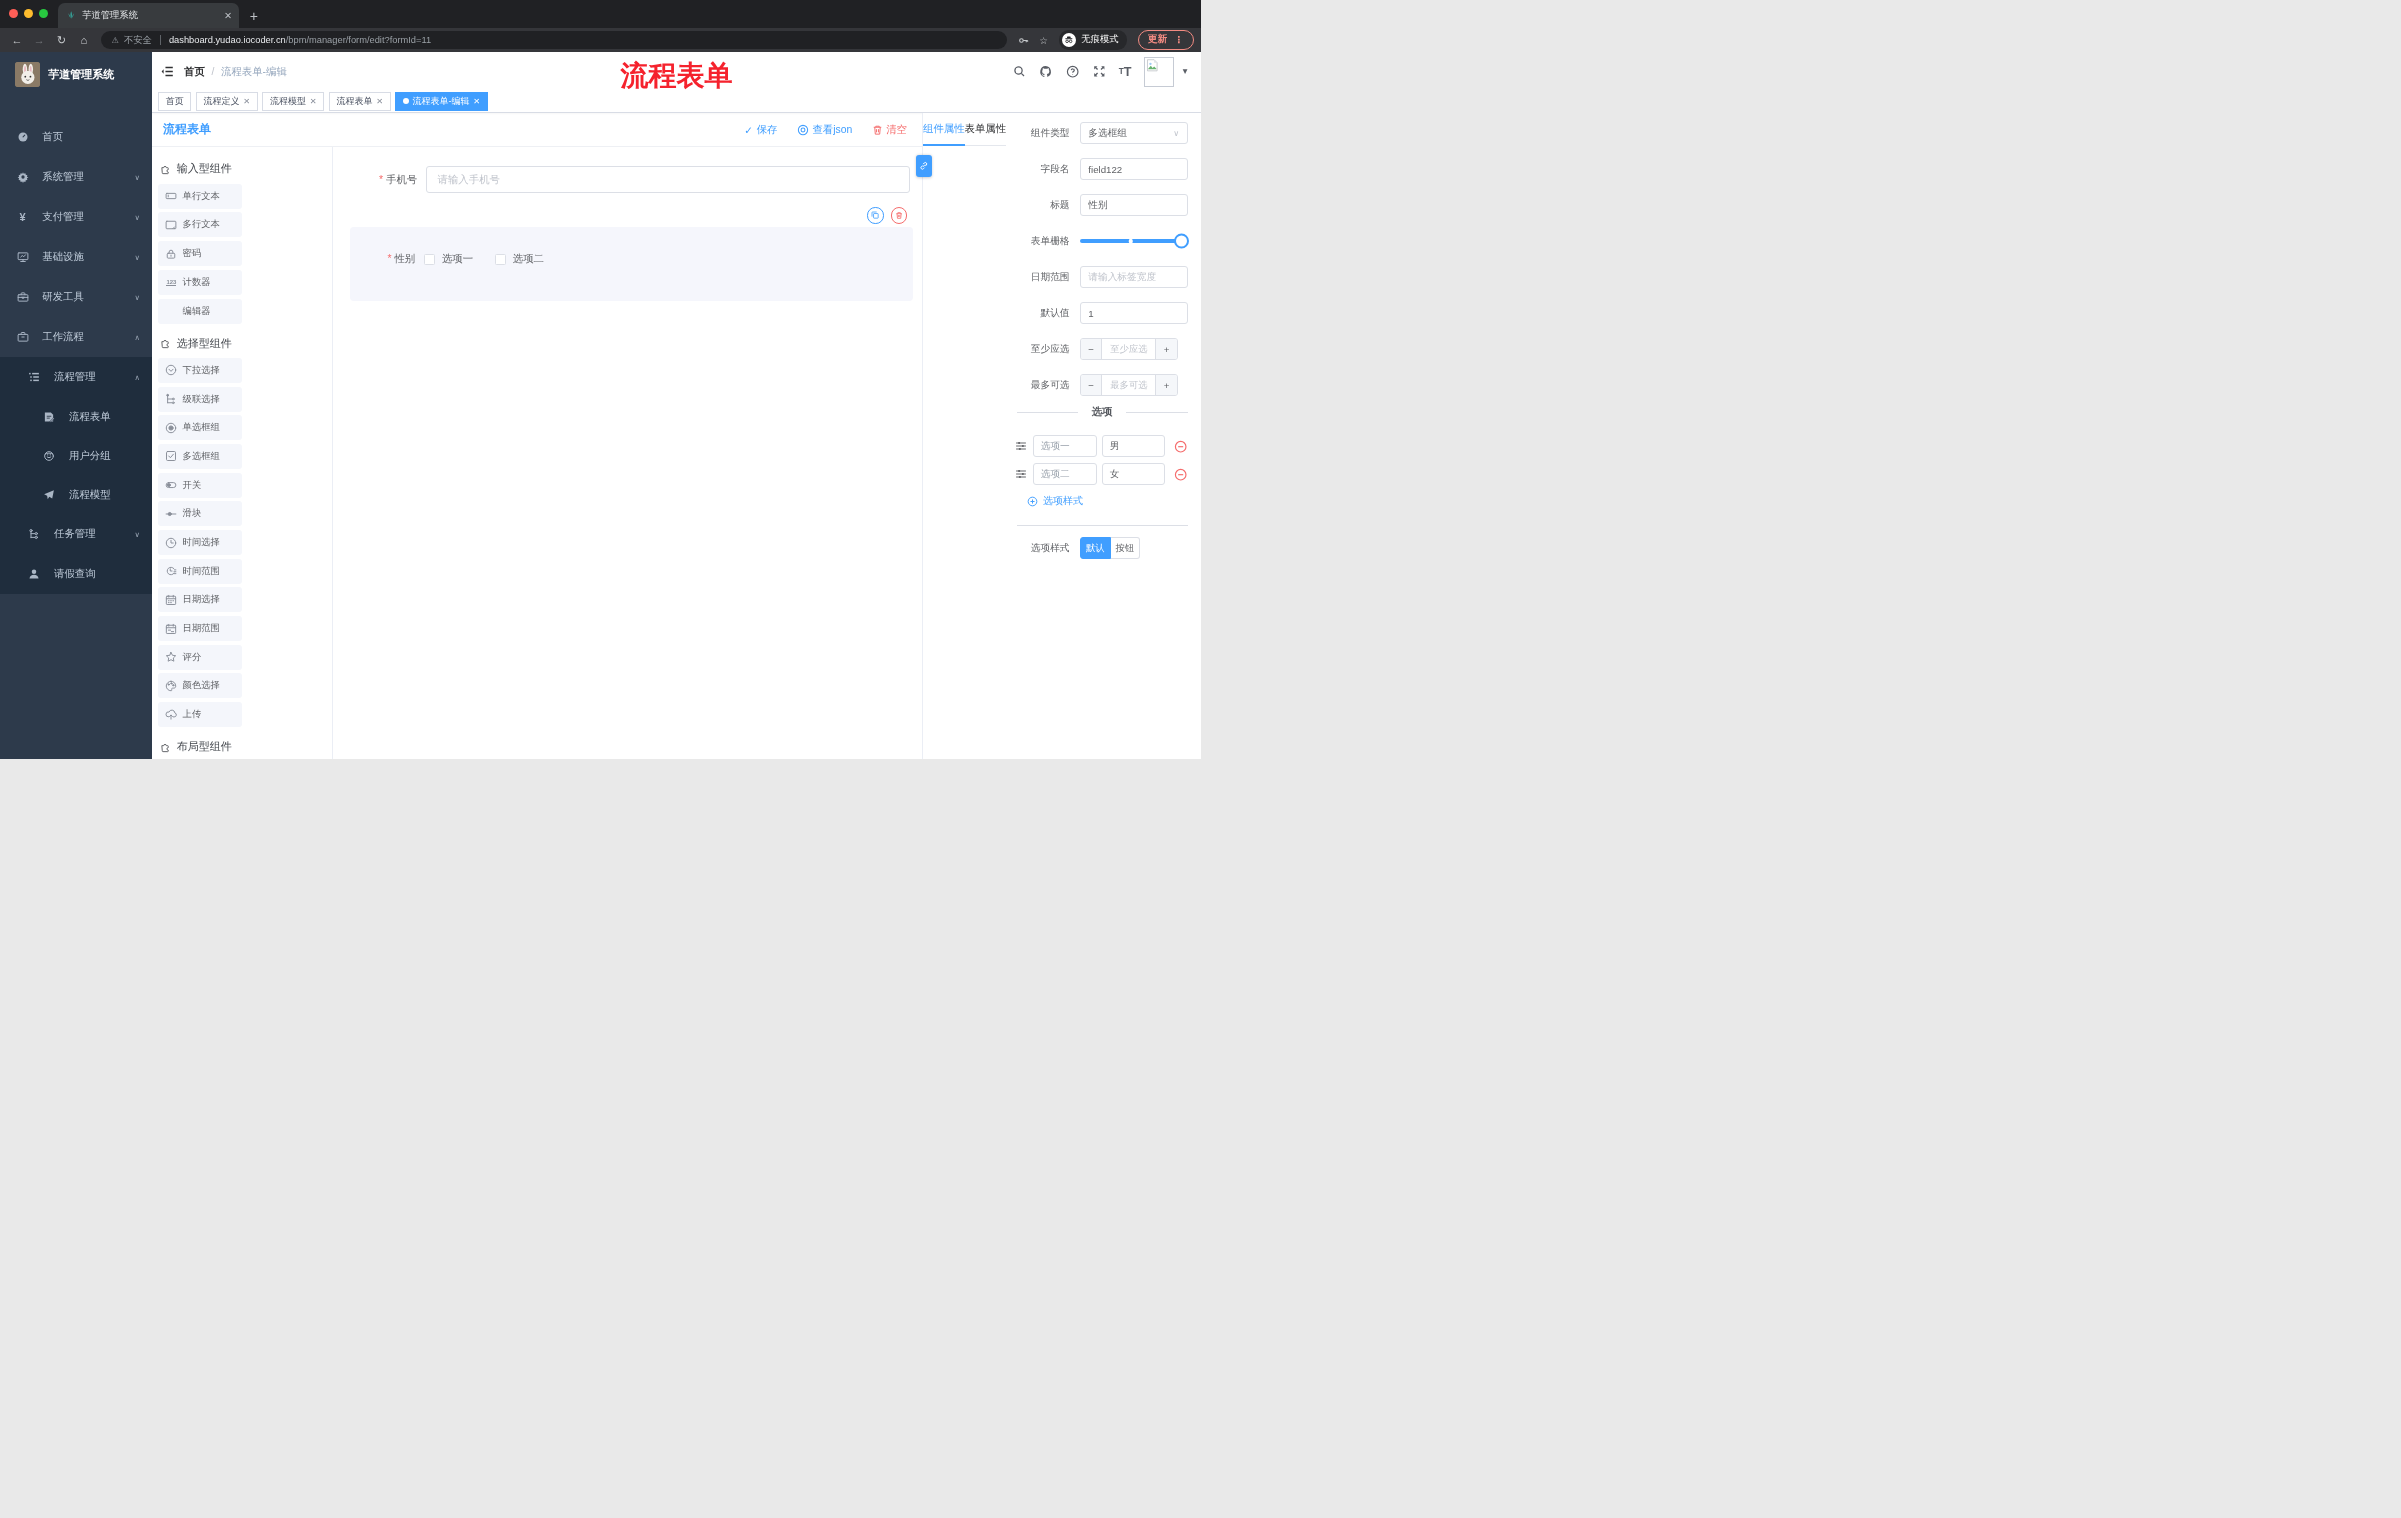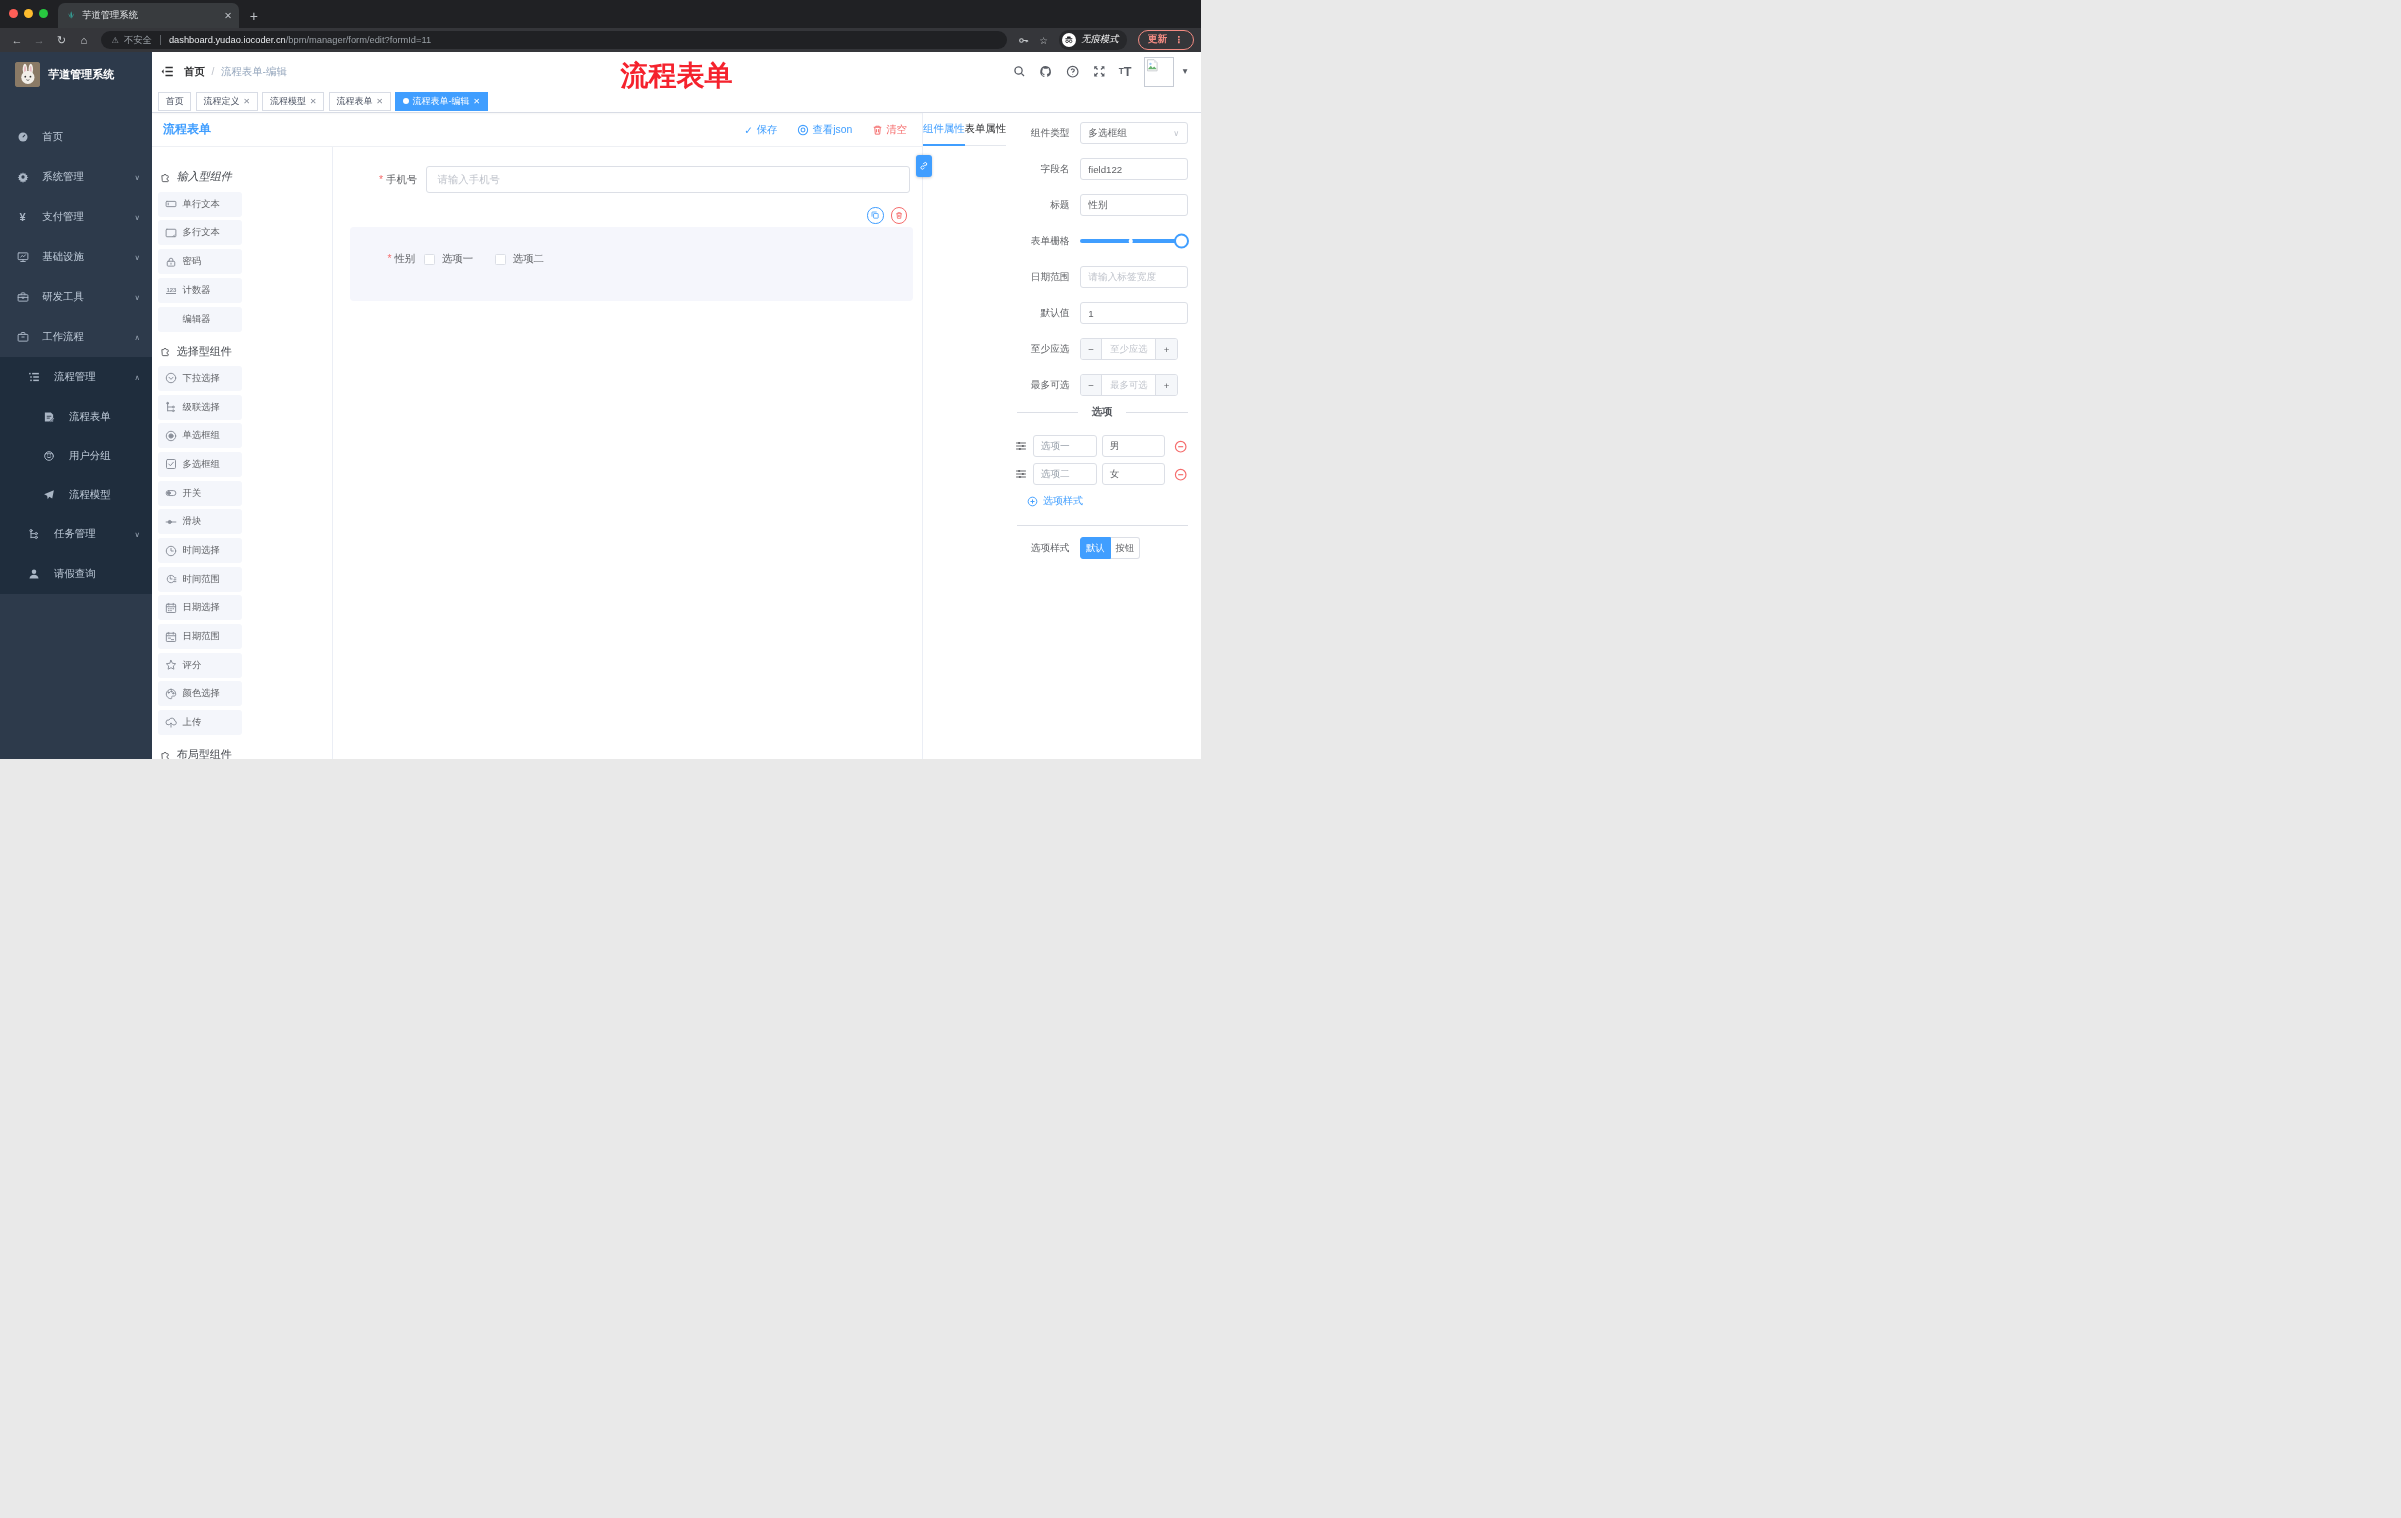--- a/index.html
+++ b/index.html
@@ -25,21 +25,21 @@
   .warn { color:#9aa0a6; font-size:8.2px; }
   .sec { color:#9aa0a6; font-size:9.3px; }
   .urlsep { width:0.7px; height:10.4px; background:#5f6368; margin:0 3px; }
   .urltext { font-size:9.3px; color:#e8eaed; white-space:nowrap; overflow:hidden; }
   .urltext .path { color:#9aa0a6; }
   .tool-ic { color:#c7cacd; font-size:9.7px; margin:0 3.7px; }
   .incog { height:19.3px; background:#27282b; border-radius:9.7px; display:flex; align-items:center;
            gap:5.2px; padding:0 9px 0 3px; margin-left:4.5px; }
   .incog-circ { width:14px; height:14px; background:#fff; border-radius:50%; display:flex;
                 align-items:center; justify-content:center; }
-  .incog-txt { color:#fff; font-size:9.3px;font-style:italic; }
+  .incog-txt { color:#fff; font-size:9.3px; }
   .updatepill { border:1.1px solid #f28b82; color:#f28b82; border-radius:10.4px; height:19.3px;
                 display:flex; align-items:center; gap:6.7px; padding:0 9px; margin-left:7.4px;
                 font-size:9.7px; font-weight:bold;justify-content:center; }
   .updatepill .dots { font-size:9.7px; letter-spacing:0; }
 
   
   .app { position:absolute; top:52px; left:0; right:0; bottom:0; display:flex; }
   .sidebar { width:152px; background:#2d3a4b; color:#bfcbd9; flex-shrink:0; position:relative; }
   .logo-row { display:flex; align-items:center; gap:8.2px; padding:10.4px 0 10.4px 15px; }
   .logo-img { width:25px; height:25px; border-radius:3px; background:#8a7a66; overflow:hidden; flex-shrink:0; }
@@ -93,21 +93,21 @@
   .dact { display:flex; align-items:center; gap:3.7px; cursor:pointer; }
   .dact.blue { color:#409eff; }
   .dact.red { color:#f56c6c; }
   .dbody { flex:1; display:flex; min-height:0; }
 
   
   .palette { width:181px; border-right:0.7px solid #ebeef5; padding:10.4px 3.7px 0 6px; overflow:hidden;
              flex-shrink:0; }
   .pgroup-title { display:flex; align-items:center; gap:5.2px; font-size:11px; color:#42464c;
                   margin:12px 0 7.4px 1.5px; }
-  .pgroup-title:first-child { margin-top:12px;font-style:italic; }
+  .pgroup-title:first-child { margin-top:4px; }
   .pgrid { display:flex; flex-wrap:wrap; gap:3.7px;align-items:flex-end; }
   .pitem { width:84px; height:25px; background:#f4f6fb; border-radius:3px; display:flex;
            align-items:center; padding:0 4.5px 0 7.4px; gap:5.2px; font-size:9.3px; color:#606266;
            cursor:grab; white-space:nowrap; }
   .pitem .pic { width:12px; display:inline-flex; justify-content:center; color:#8a8f99; flex-shrink:0; }
   .req::before { content:"* "; color:#f56c6c; }
 
   
   .canvas { flex:1; position:relative; padding:19.3px 12px 0 8.2px; min-width:0; }
   .crow { display:flex; align-items:center; }

